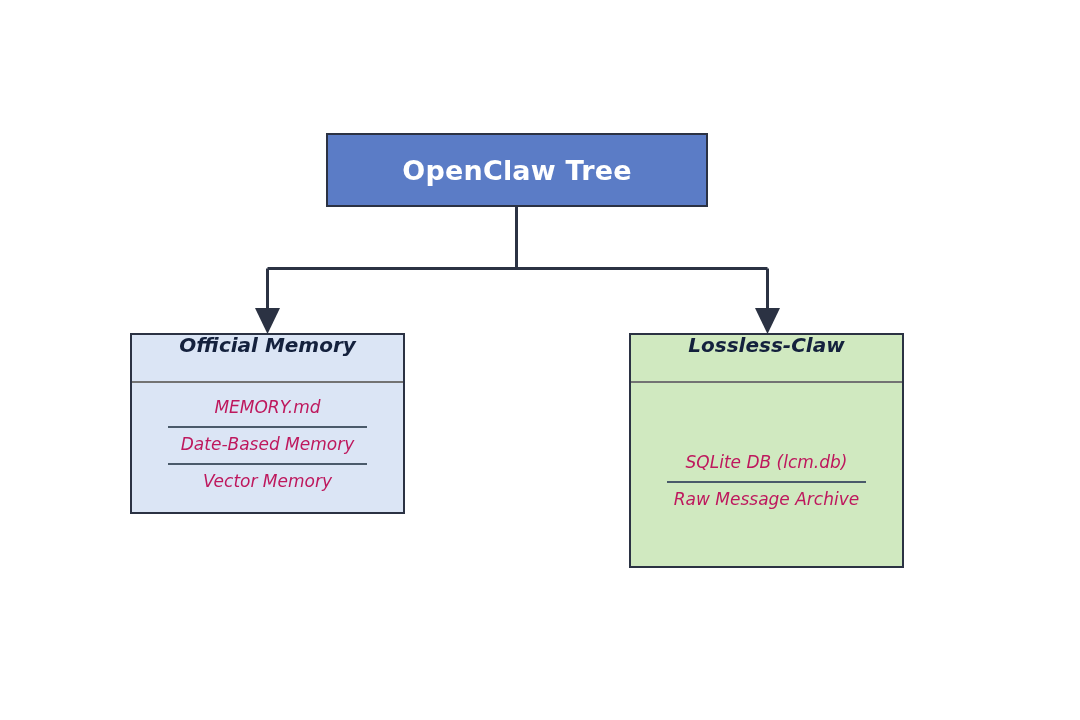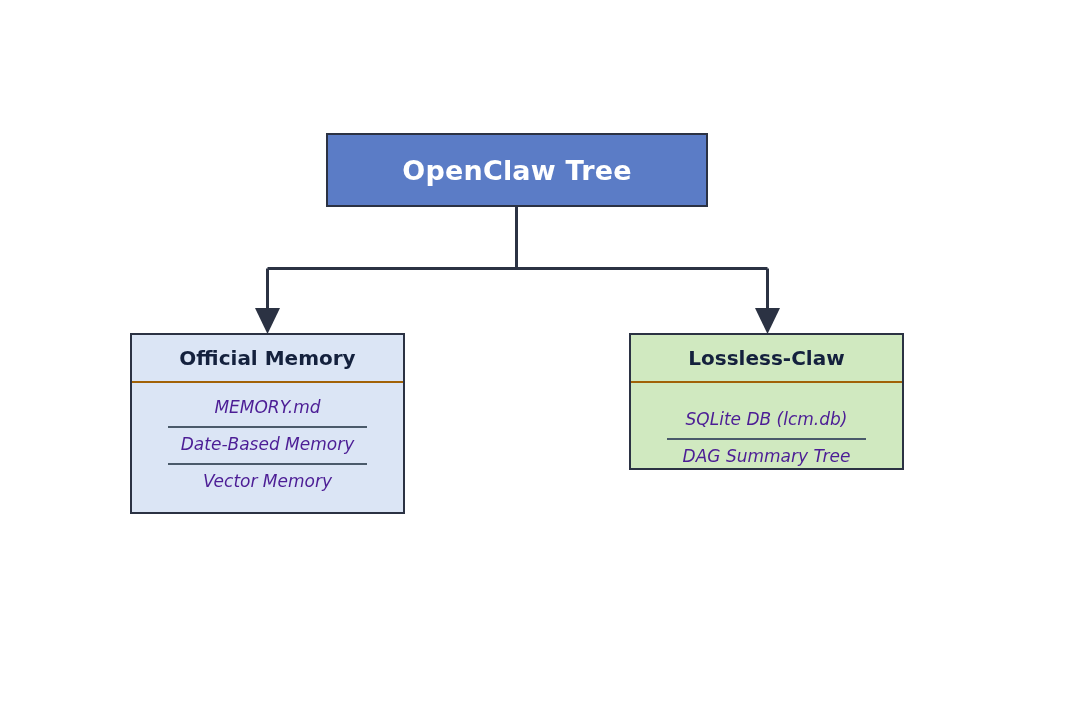--- a/index.html
+++ b/index.html
@@ -64,33 +64,34 @@
     left: 130px;
     top: 333px;
     width: 275px;
     height: 181px;
     background: #dbe5f5;
   }
   .child-node.right {
     left: 629px;
     top: 333px;
     width: 275px;
-    height: 137px;
+    height: 235px;
     background: #d0e9c0;
     gap: 18px;
   }
 
   .node-header {
     height: 48px;
     flex: 0 0 48px;
     display: flex;
-    align-items: center;
+    align-items: flex-start;
     justify-content: center;
-    border-bottom: 2px solid #a16207;
+    border-bottom: 2px solid #737373;
     box-sizing: border-box;
+    font-style: italic;
   }
   .node-header-label {
     font-size: 20px;
     font-weight: bold;
     color: #14213d;
     white-space: nowrap;
     line-height: 1;
   }
 
   .node-body {
@@ -104,21 +105,21 @@
   .node-item {
     position: relative;
     height: 37px;
     display: flex;
     align-items: center;
     justify-content: center;
   }
   .node-item-label {
     font-size: 17px;
     font-style: italic;
-    color: #4c1d95;
+    color: #be185d;
     white-space: nowrap;
     line-height: 1;
   }
   .node-item + .node-item::before {
     content: "";
     position: absolute;
     top: 0;
     left: 24px;
     right: 24px;
     border-top: 2px solid #4a5a6a;
@@ -165,18 +166,18 @@
 
   <div class="child-node right">
     <div class="node-header">
       <span class="node-header-label">Lossless-Claw</span>
     </div>
     <div class="node-body">
       <div class="node-item">
         <span class="node-item-label">SQLite DB (lcm.db)</span>
       </div>
       <div class="node-item">
-        <span class="node-item-label">DAG Summary Tree</span>
+        <span class="node-item-label">Raw Message Archive</span>
       </div>
     </div>
   </div>
 
 </div>
 
 </body></html>

